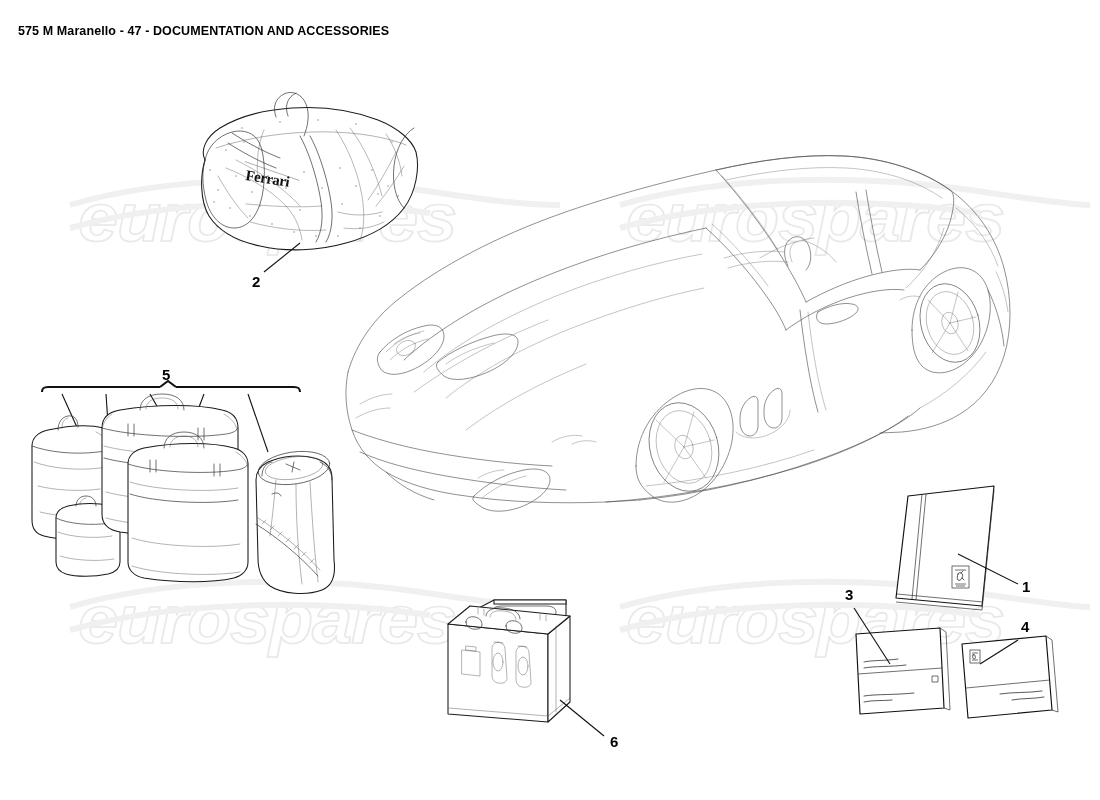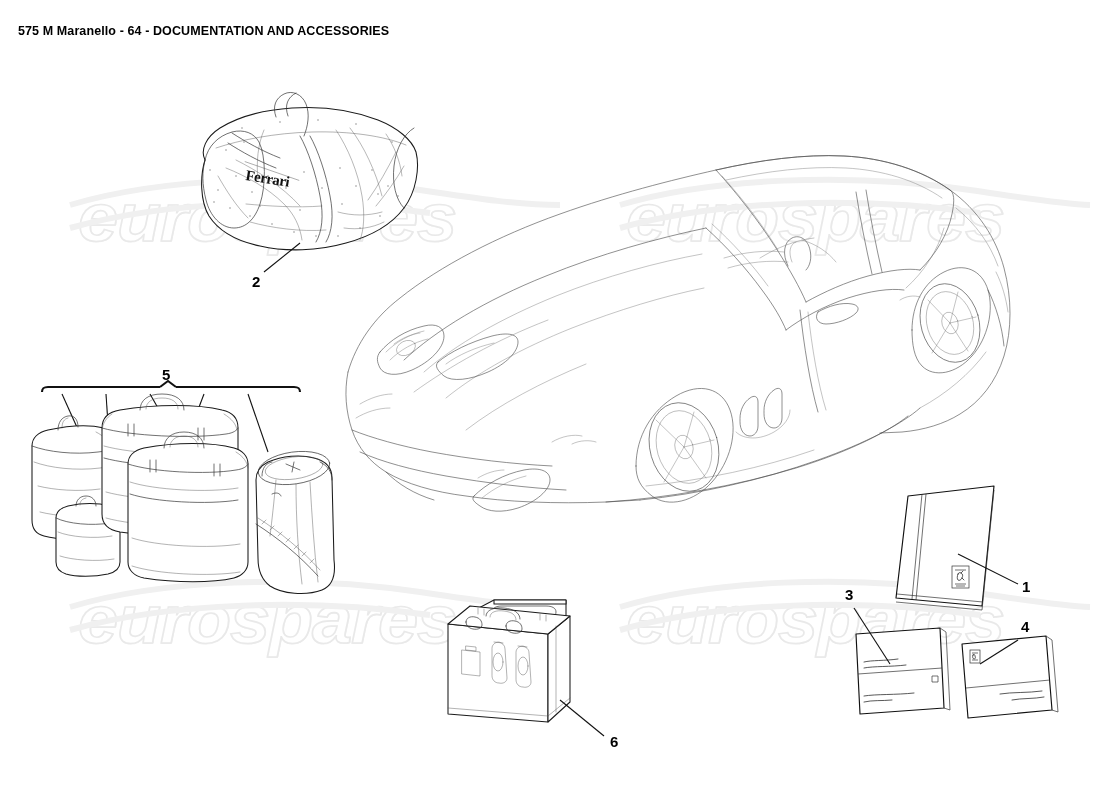--- a/index.html
+++ b/index.html
@@ -49,21 +49,21 @@
     font-family:"Liberation Serif", serif;font-weight:bold;
     font-size:15px;fill:#111;letter-spacing:-.5px;
   }
   .squiggle{fill:none;stroke:#222;stroke-width:.75;stroke-linecap:round;}
 </style>
 </head>
 <body>
 
 <div id="sheet">
 
-  <div class="title">575 M Maranello - 64 - DOCUMENTATION AND ACCESSORIES</div>
+  <div class="title">575 M Maranello - 47 - DOCUMENTATION AND ACCESSORIES</div>
 
   <div class="wm" style="left:78px;top:178px;">eurospares</div>
   <div class="wm" style="left:626px;top:178px;">eurospares</div>
   <div class="wm" style="left:78px;top:580px;">eurospares</div>
   <div class="wm" style="left:626px;top:580px;">eurospares</div>
 
   <svg class="wm-swoosh" style="left:0;top:0;" width="1100" height="800" viewBox="0 0 1100 800">
     <g fill="none" stroke="#f0f0f0" stroke-width="6">
       <path d="M70,205 C160,178 300,172 420,190 C480,199 520,205 560,205"></path>
       <path d="M70,228 C170,200 310,196 430,213"></path>

